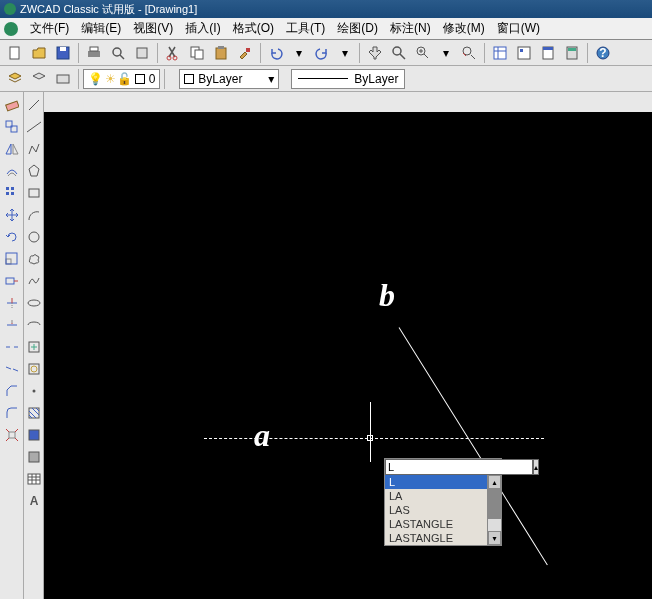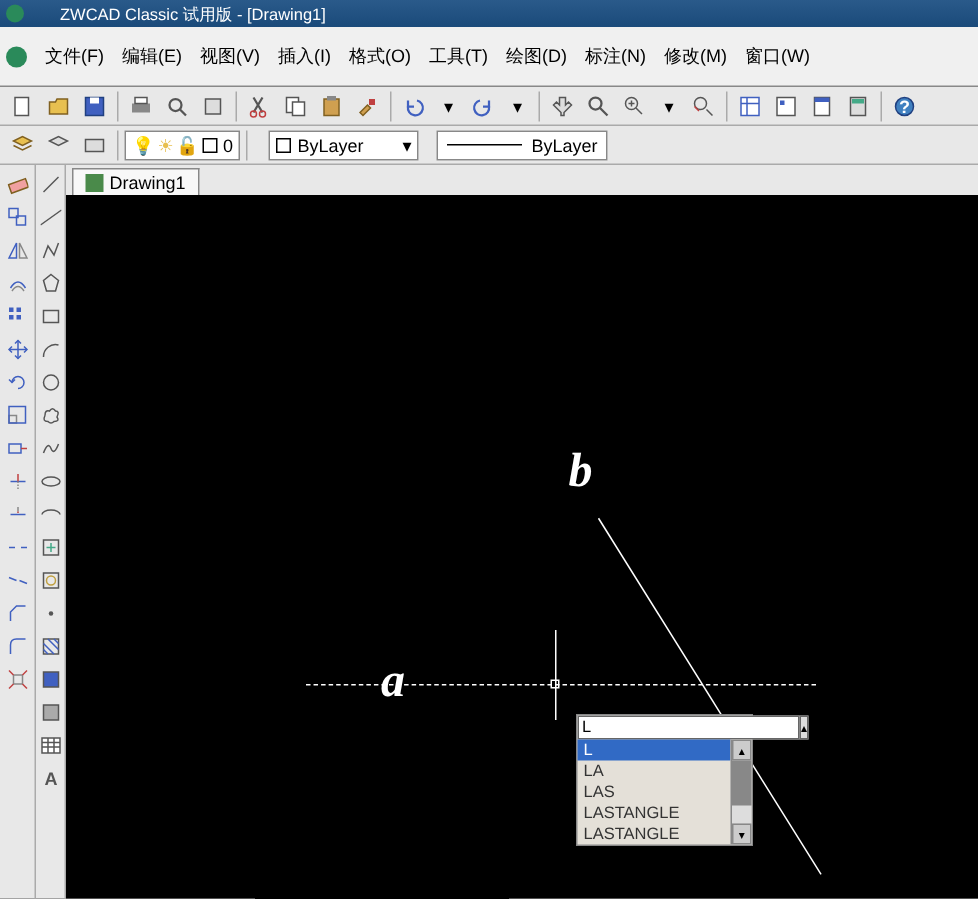--- a/index.html
+++ b/index.html
@@ -1,22 +1,22 @@
 <!DOCTYPE html>
 <html><head>
 <meta charset="utf-8">
 <style>
 * { margin: 0; padding: 0; box-sizing: border-box; font-family: "Microsoft YaHei", Arial, sans-serif; font-size: 12px; }
 body { width: 652px; height: 599px; background: #c0c0c0; overflow: hidden; }
 
 .titlebar { height: 18px; background: linear-gradient(#2a5a8a, #1a4a7a); color: #fff; display: flex; align-items: center; padding: 0 4px; }
 .titlebar .logo { width: 12px; height: 12px; background: #2a8a5a; border-radius: 6px; margin-right: 4px; }
-.titlebar-text { font-size: 11px; margin-left: 20px; }
-
-.menubar { height: 40px; background: #f0f0f0; border-bottom: 1px solid #888; display: flex; align-items: center; padding: 0 4px; }
+.titlebar-text { font-size: 11px; }
+
+.menubar { height: 22px; background: #f0f0f0; border-bottom: 1px solid #888; display: flex; align-items: center; padding: 0 4px; }
 .menubar .app-icon { width: 14px; height: 14px; background: #2a8a5a; border-radius: 7px; margin-right: 6px; }
 .menu-item { padding: 2px 6px; cursor: pointer; }
 
 .toolbar { height: 26px; background: #e8e8e8; border-bottom: 1px solid #aaa; display: flex; align-items: center; padding: 0 4px; gap: 2px; }
 .tool-btn { width: 22px; height: 22px; border: 1px solid transparent; display: flex; align-items: center; justify-content: center; cursor: pointer; }
 .tool-btn svg { width: 16px; height: 16px; }
 .tool-sep { width: 1px; height: 20px; background: #aaa; margin: 0 2px; }
 .tool-dropdown { width: 20px; height: 20px; display: flex; align-items: center; justify-content: center; }
 
 .toolbar2 { height: 26px; background: #e8e8e8; border-bottom: 1px solid #aaa; display: flex; align-items: center; padding: 0 4px; gap: 2px; }
@@ -463,26 +463,20 @@
         </svg>
       </div>
     <div class="vtool">
         <svg viewBox="0 0 14 14">
           <text x="7" y="11" text-anchor="middle" font-size="11" font-weight="bold" fill="#555">A</text>
         </svg>
       </div>
   </div>
 
   <div class="canvas-area">
-    <div class="tab-strip">
-      <div class="doc-tab">
-        <div class="doc-tab-icon"></div>
-        <span>Drawing1</span>
-      </div>
-    </div>
 
     <div class="drawing">
 
       <div class="angle-line" style="left:355px; top:215px; width:280px; transform:rotate(58deg);"></div>
 
       <div class="crosshair-h" style="left:160px; top:326px; width:340px;"></div>
       <div class="crosshair-v" style="left:326px; top:290px; height:60px;"></div>
       <div class="cursor-box" style="left:323px; top:323px;"></div>
 
       <div class="handwrite" style="left:210px; top:305px;">a</div>

